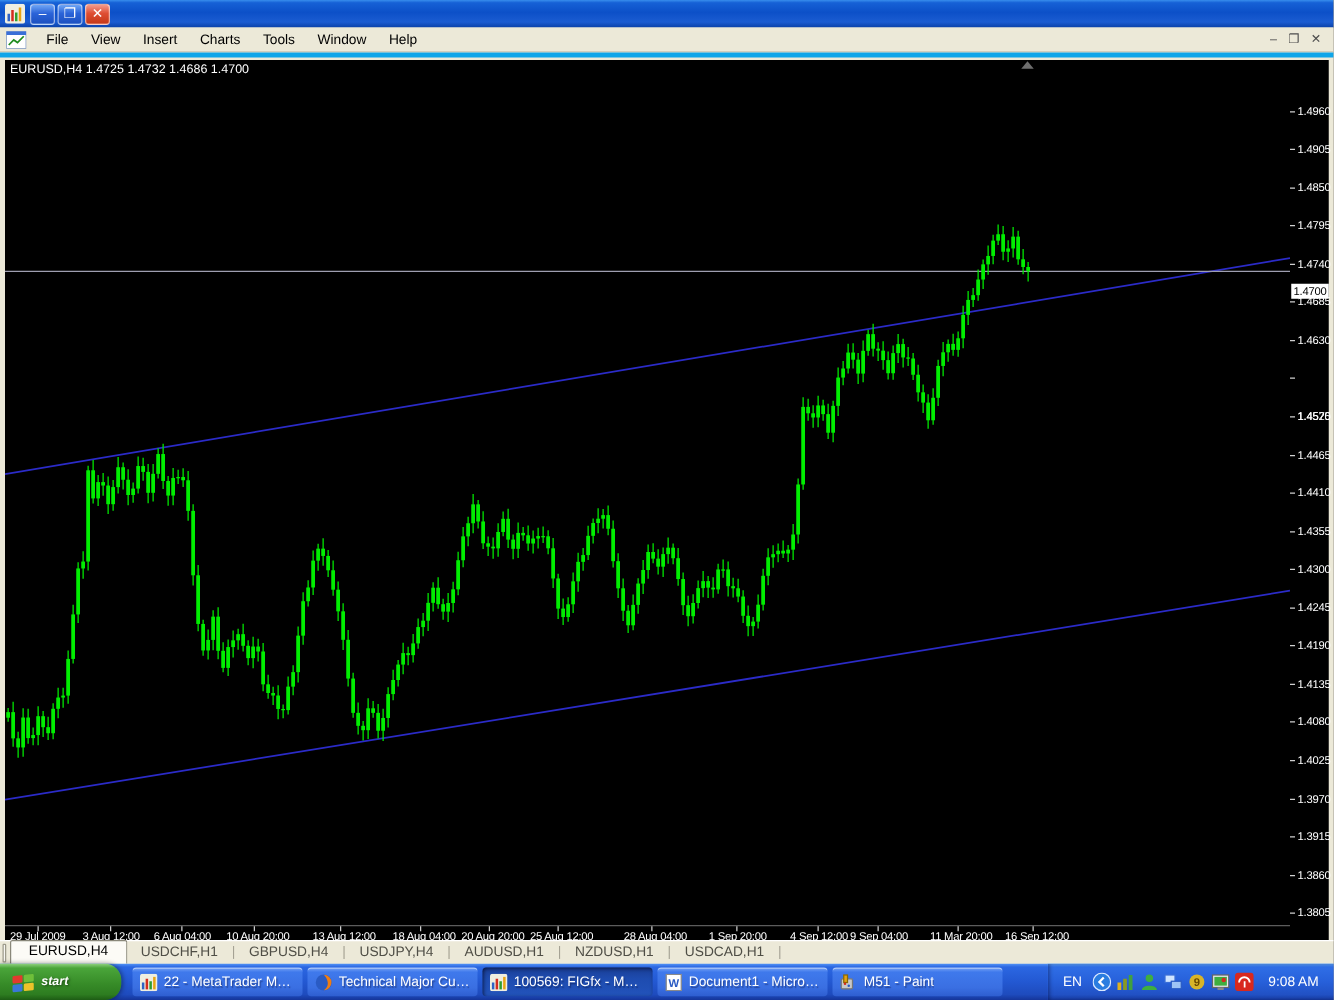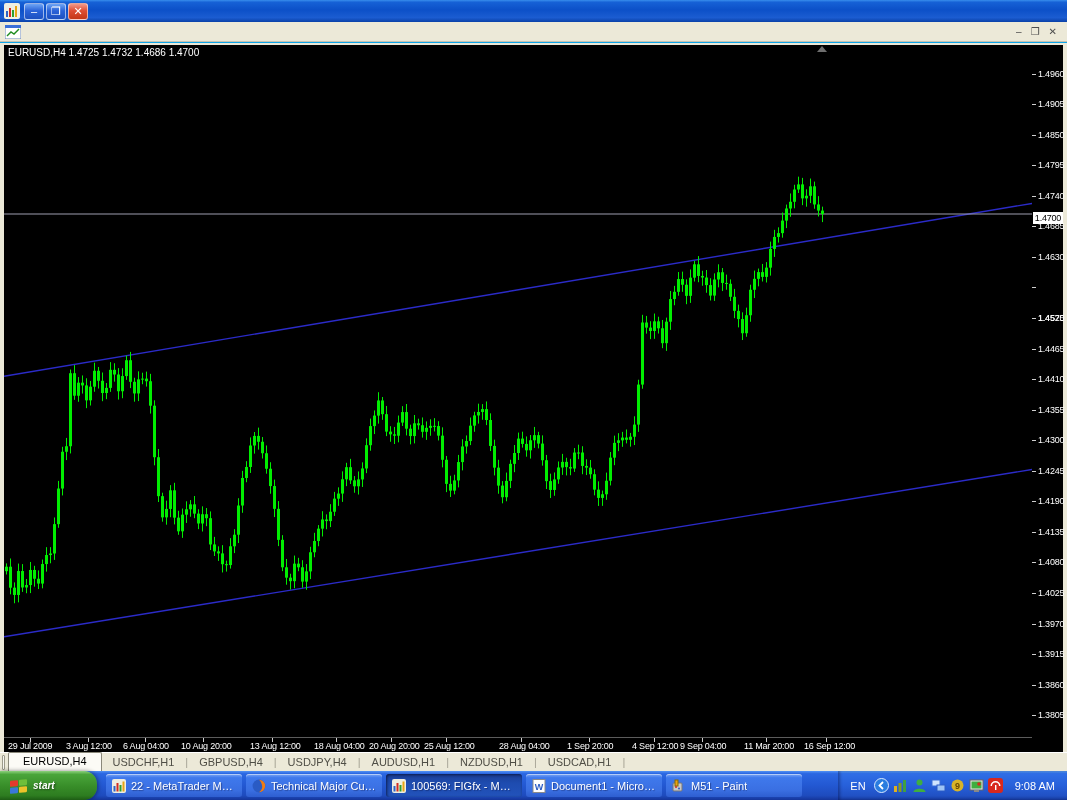--- a/index.html
+++ b/index.html
@@ -22,27 +22,27 @@
 
   .menubar{position:absolute;left:0;top:22px;width:1067px;height:20px;background:#ece9d8;
     display:flex;align-items:center;font-size:11px;color:#000;border-bottom:1px solid #c6c3b2;}
   .mdi-icon{width:16px;height:14px;margin:0 7px 0 5px;flex:0 0 auto;}
   .menu-item{padding:2px 9px;white-space:nowrap;}
   .menu-spacer{flex:1;}
   .mdi-ctrls{display:flex;gap:9px;margin-right:10px;color:#4e4e4e;font-size:10px;}
   .mdi-ctrl{cursor:default;}
 
   
-  .client{position:absolute;left:0;top:42px;width:1067px;height:710px;background:#ece9d8;border-top:1px solid #0ea5e9;}
+  .client{position:absolute;left:0;top:42px;width:1067px;height:710px;background:#ece9d8;border-top:4px solid #0ea5e9;}
   .chart-area{position:absolute;left:4px;top:2px;width:1059px;height:708px;background:#000;}
   #plot{position:absolute;left:0;top:0;}
   .symbol-line{position:absolute;left:4px;top:2px;font-size:10px;color:#fff;white-space:nowrap;z-index:3;}
   .shift-marker{position:absolute;top:1px;width:0;height:0;z-index:3;
     border-left:5px solid transparent;border-right:5px solid transparent;border-bottom:6px solid #6e6e6e;}
-  .price-axis{position:absolute;left:1028px;top:4px;width:31px;height:692px;font-size:9px;color:#fff;}
+  .price-axis{position:absolute;left:1028px;top:16px;width:31px;height:692px;font-size:9px;color:#fff;}
   .pa-label{position:absolute;left:6px;white-space:nowrap;letter-spacing:-.2px;}
   .pa-tick{position:absolute;left:0;width:4px;height:1px;background:#cfcfcf;}
   .pa-bid{position:absolute;left:1px;width:30px;background:#fff;color:#000;text-align:center;
     font-size:9px;line-height:12px;z-index:4;letter-spacing:-.2px;}
   .time-axis{position:absolute;left:0;top:692px;width:1028px;height:16px;border-top:1px solid #5c5c5c;
     font-size:9px;color:#fff;}
   .ta-label{position:absolute;top:3px;white-space:nowrap;letter-spacing:-.2px;}
   .ta-tick{position:absolute;top:0;width:1px;height:4px;background:#cfcfcf;}
 
   
@@ -101,20 +101,21 @@
   </div>
 
   <div class="menubar">
     <span class="mdi-icon">
       <svg width="16" height="14" viewBox="0 0 16 14">
           <rect width="16" height="14" fill="#fff" stroke="#6a87b8"></rect>
           <rect width="16" height="3" fill="#3a6fd8"></rect>
           <polyline points="2,11 6,7 9,9 14,4" fill="none" stroke="#1f8c1f" stroke-width="1.4"></polyline>
         </svg>
     </span>
+    <span id="menu-items"><span class="menu-item">File</span><span class="menu-item">View</span><span class="menu-item">Insert</span><span class="menu-item">Charts</span><span class="menu-item">Tools</span><span class="menu-item">Window</span><span class="menu-item">Help</span></span>
     <span class="menu-spacer"></span>
     <span class="mdi-ctrls">
       <span class="mdi-ctrl">–</span>
       <span class="mdi-ctrl">❐</span>
       <span class="mdi-ctrl">✕</span>
     </span>
   </div>
 
   <div class="client">
     <div class="chart-area">

